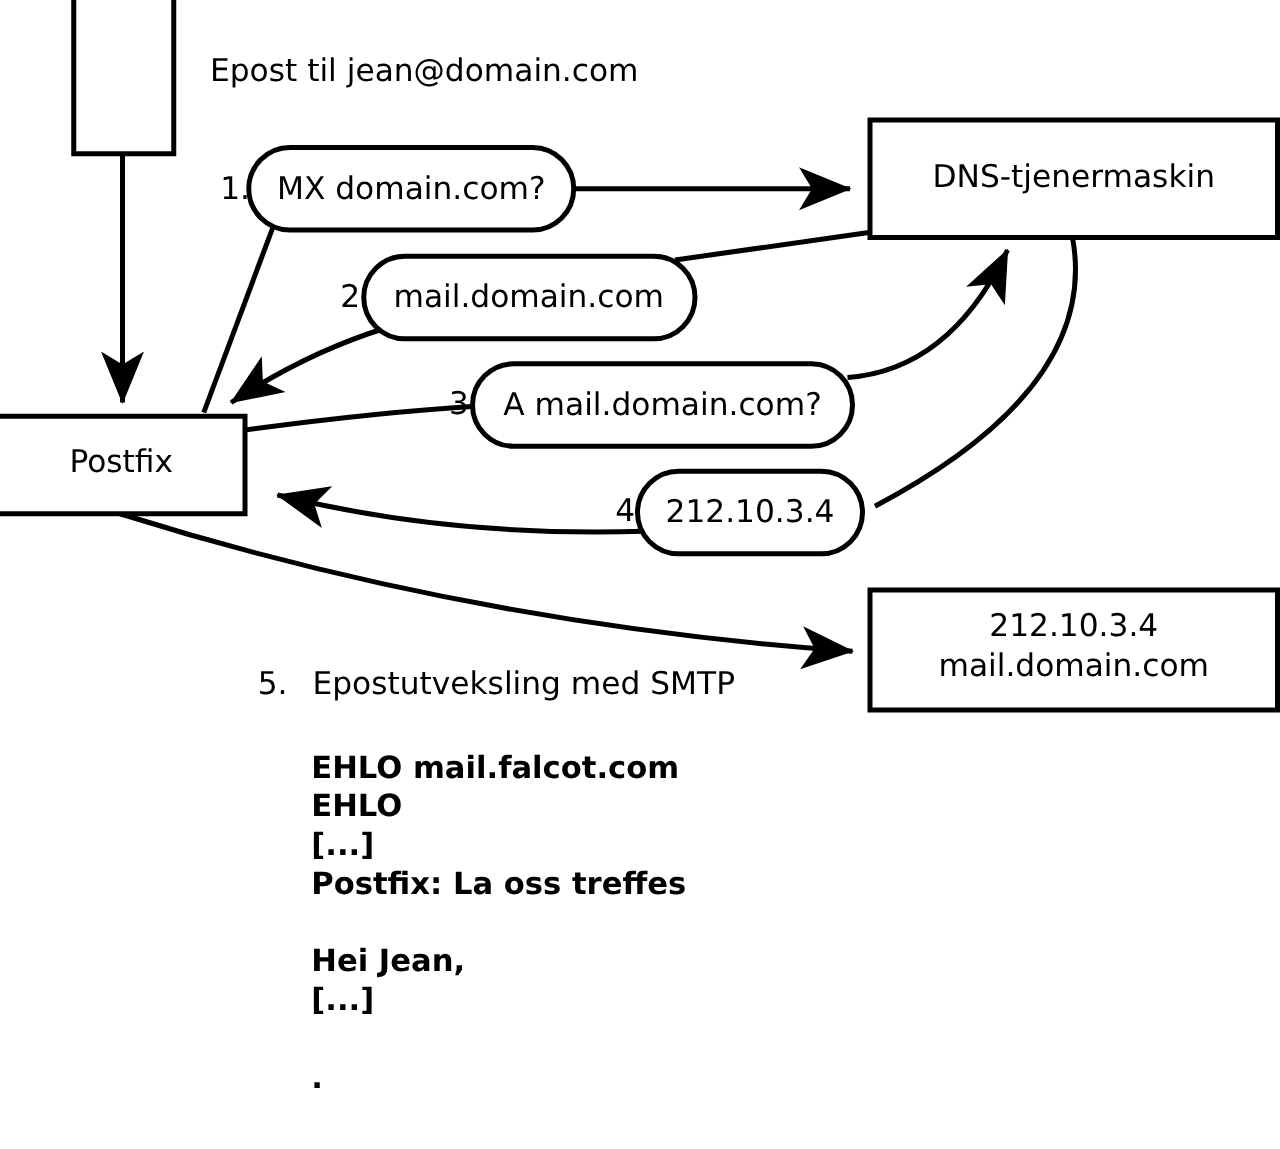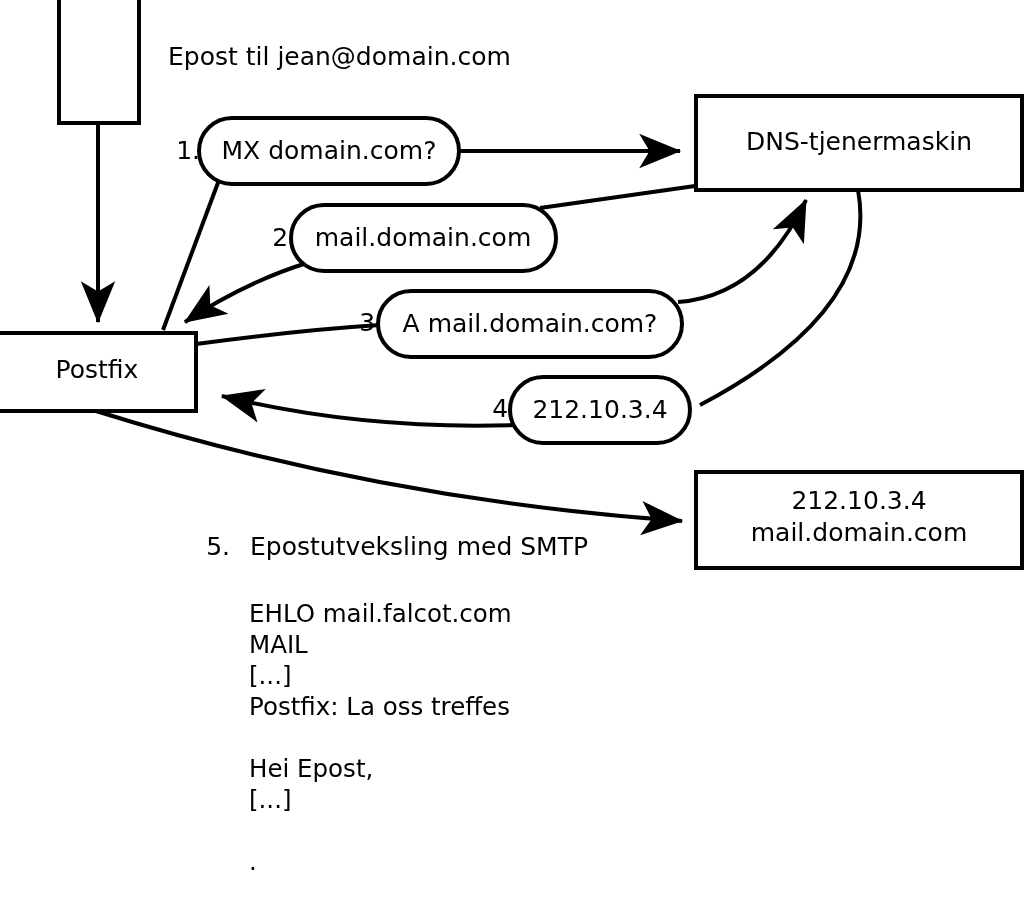--- a/index.html
+++ b/index.html
@@ -75,20 +75,21 @@
     top: 598px;
     width: 700px;
     font-family: "DejaVu Sans", "Liberation Sans", sans-serif;
     font-size: 24.5px;
     line-height: 31px;
     color: #000000;
     white-space: pre;
   }
   .transcript div {
     height: 31px;
+    font-weight: bold;
   }
   .transcript div.blank {
     height: 31px;
   }
 </style>
 </head>
 <body>
 
 <div id="stage">
 
@@ -148,15 +149,15 @@
     <text class="step-num" x="516" y="410">4.</text>
     <rect class="bubble" x="510" y="377" width="180" height="66" rx="33" ry="33"></rect>
     <text class="bubble-label" x="600" y="411">212.10.3.4</text>
 
     <text class="step-num" x="230" y="548">5.</text>
     <text class="caption" x="250" y="548">Epostutveksling med SMTP</text>
 
     <text class="caption" x="168" y="58">Epost til jean@domain.com</text>
   </svg>
 
-  <div class="transcript" id="transcript"><div>EHLO mail.falcot.com</div><div>MAIL</div><div>[...]</div><div>Postfix: La oss treffes</div><div class="blank">&nbsp;</div><div>Hei Epost,</div><div>[...]</div><div class="blank">&nbsp;</div><div>.</div></div>
+  <div class="transcript" id="transcript"><div>EHLO mail.falcot.com</div><div>EHLO</div><div>[...]</div><div>Postfix: La oss treffes</div><div class="blank">&nbsp;</div><div>Hei Jean,</div><div>[...]</div><div class="blank">&nbsp;</div><div>.</div></div>
 
 </div>
 
 </body></html>

